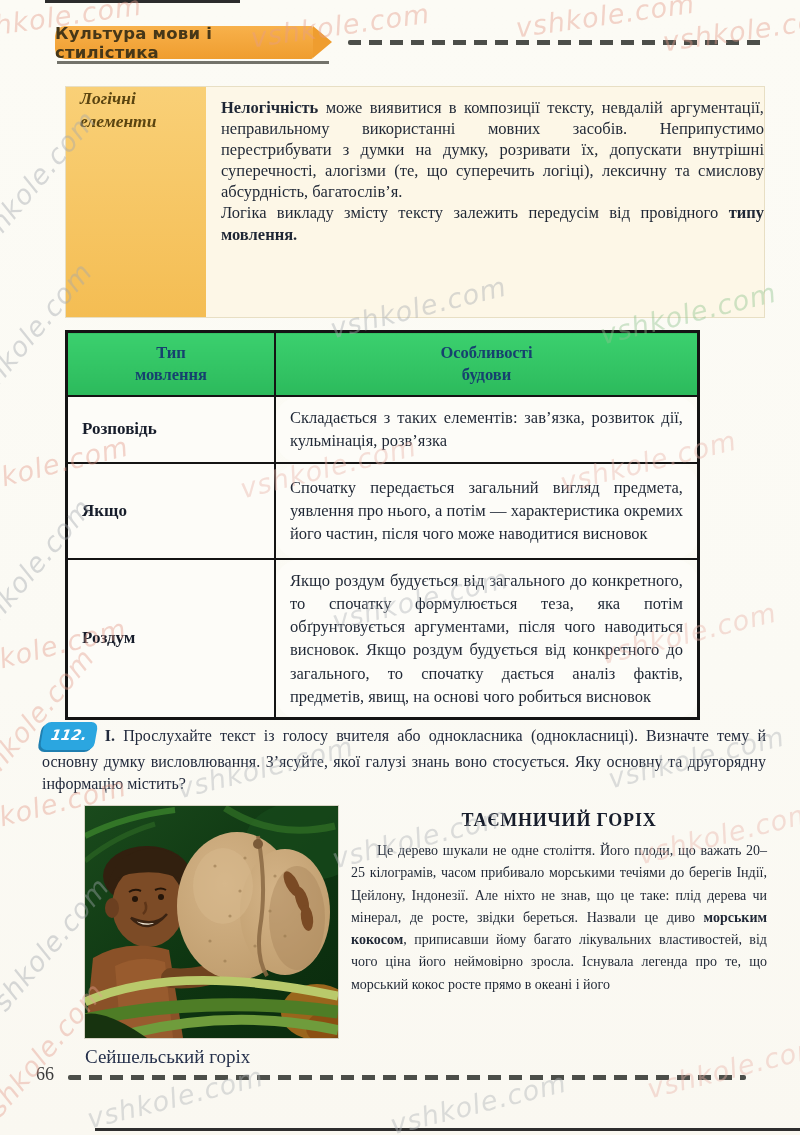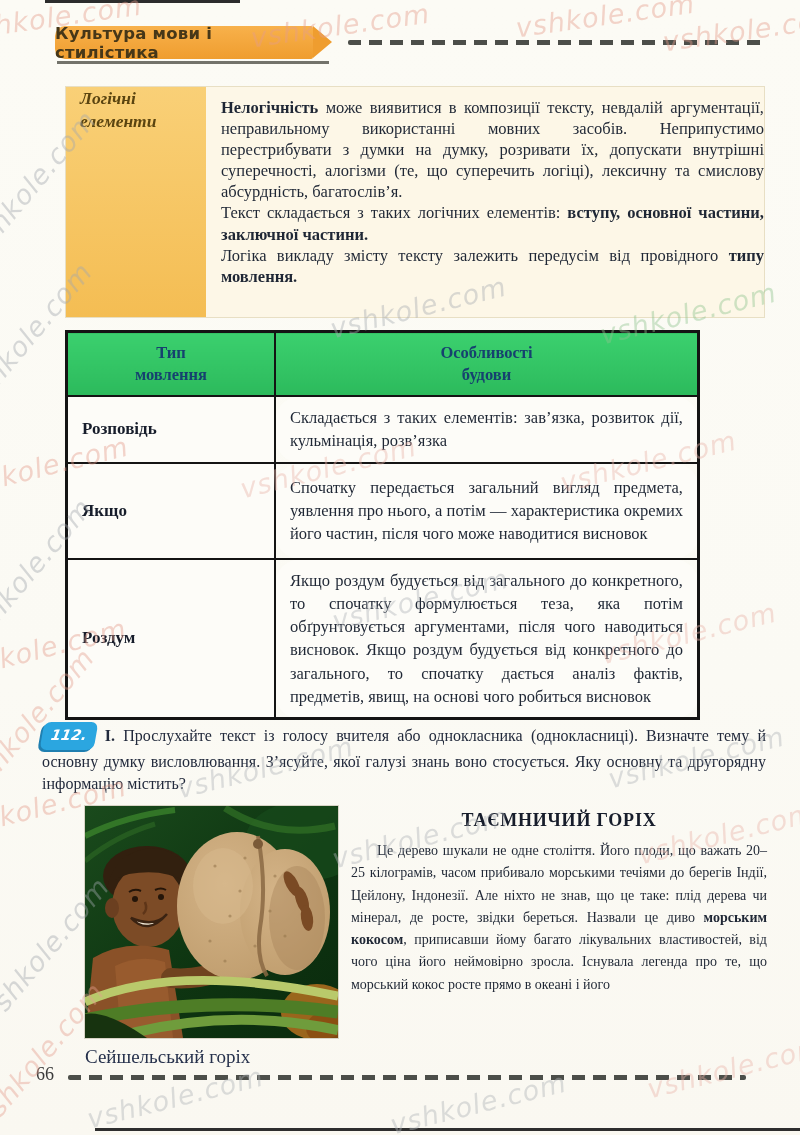--- a/index.html
+++ b/index.html
@@ -163,21 +163,20 @@
   </div>
   <div class="band-shadow"></div>
   <div class="dashes dashes-header"></div>
 
   <div class="infobox">
     <div class="infobox-side">
       <div class="infobox-label">Логічні елементи</div>
     </div>
     <div class="infobox-body">
       <p><span class="b">Нелогічність</span><span> може виявитися в композиції тексту, невдалій аргументації, неправильному використанні мовних засобів. Неприпустимо перестрибувати з думки на думку, розривати їх, допускати внутрішні суперечності, алогізми (те, що суперечить логіці), лексичну та смислову абсурдність, багатослів’я.</span></p>
-      <p><span>Текст складається з таких логічних елементів: </span><span class="b">вступу, основної частини, заключної частини.</span></p>
       <p><span>Логіка викладу змісту тексту залежить передусім від провідного </span><span class="b">типу мовлення.</span></p>
     </div>
   </div>
 
   <table class="speech">
     <tbody>
         <tr>
       <th class="gh">
         <span class="l">Тип</span>
         <span class="l">мовлення</span>

